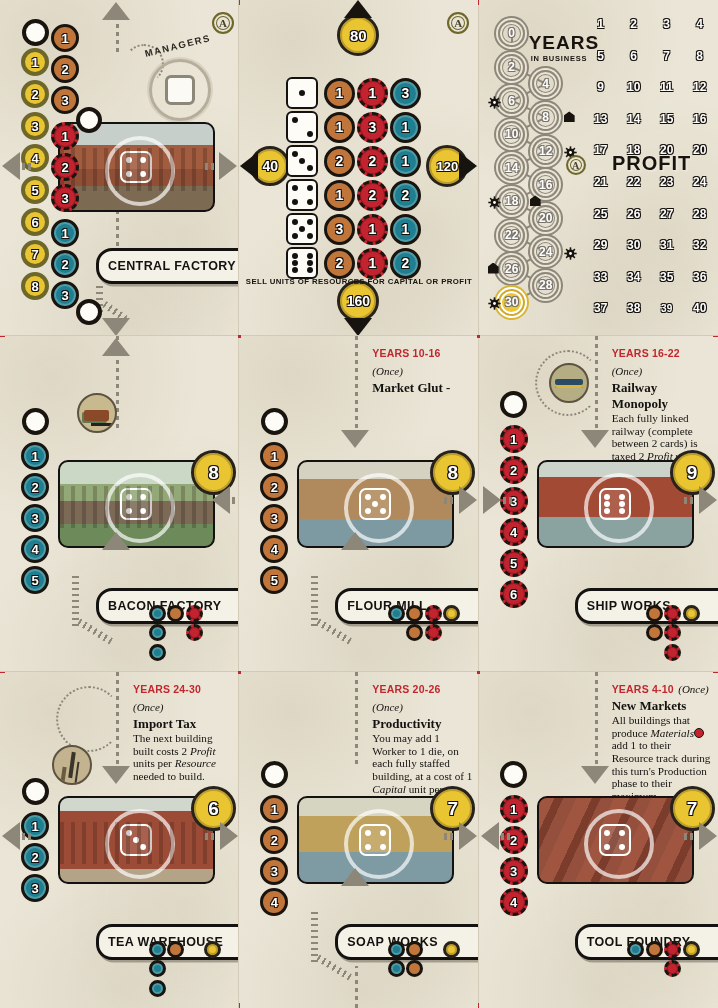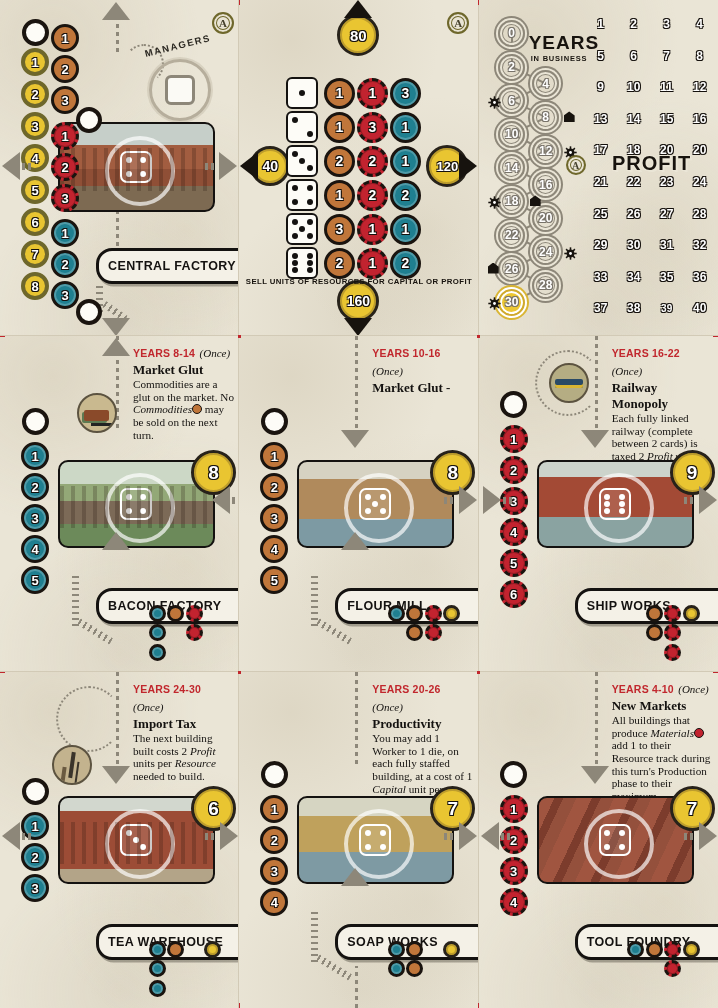--- a/index.html
+++ b/index.html
@@ -404,28 +404,20 @@
         <div class="chip c-profit" style="left: 174px; top: 262.8px; width: 28px; height: 28px; font-size: 12px;">35</div>
         <div class="chip c-profit" style="left: 207px; top: 262.8px; width: 28px; height: 28px; font-size: 12px;">36</div>
         <div class="chip c-profit" style="left: 108px; top: 294.4px; width: 28px; height: 28px; font-size: 12px;">37</div>
         <div class="chip c-profit" style="left: 141px; top: 294.4px; width: 28px; height: 28px; font-size: 12px;">38</div>
         <div class="chip c-profit" style="left: 174px; top: 294.4px; width: 28px; height: 28px; font-size: 10px;">39</div>
         <div class="chip c-profit" style="left: 207px; top: 294.4px; width: 28px; height: 28px; font-size: 12px;">40</div>
       </div>
   </section>
 
 <section class="card factory">
-    <div class="evt">
-      <div>
-        <span class="evt-years">Years 8-14</span>
-        <span class="evt-once">(Once)</span>
-      </div>
-      <div class="evt-title">Market Glut</div>
-      <div class="evt-body"><span>Commodities are a glut on the market. No </span><i>Commodities</i><span class="inline-chip ic-commodities"></span><span> may be sold on the next turn.</span></div>
-    </div>
     <div class="dotline dl-top" style="left:116px;top:0;height:92px;"></div>
     <div class="building art-bacon artwin">
       <div class="die-ring" style="left:45px;top:11px;"></div>
       <div class="die bdie fdie" style="left:60px;top:26px;width:32px;height:32px;">
           <span class="on"></span>
           <span></span>
           <span class="on"></span>
           <span></span>
           <span></span>
           <span></span>

